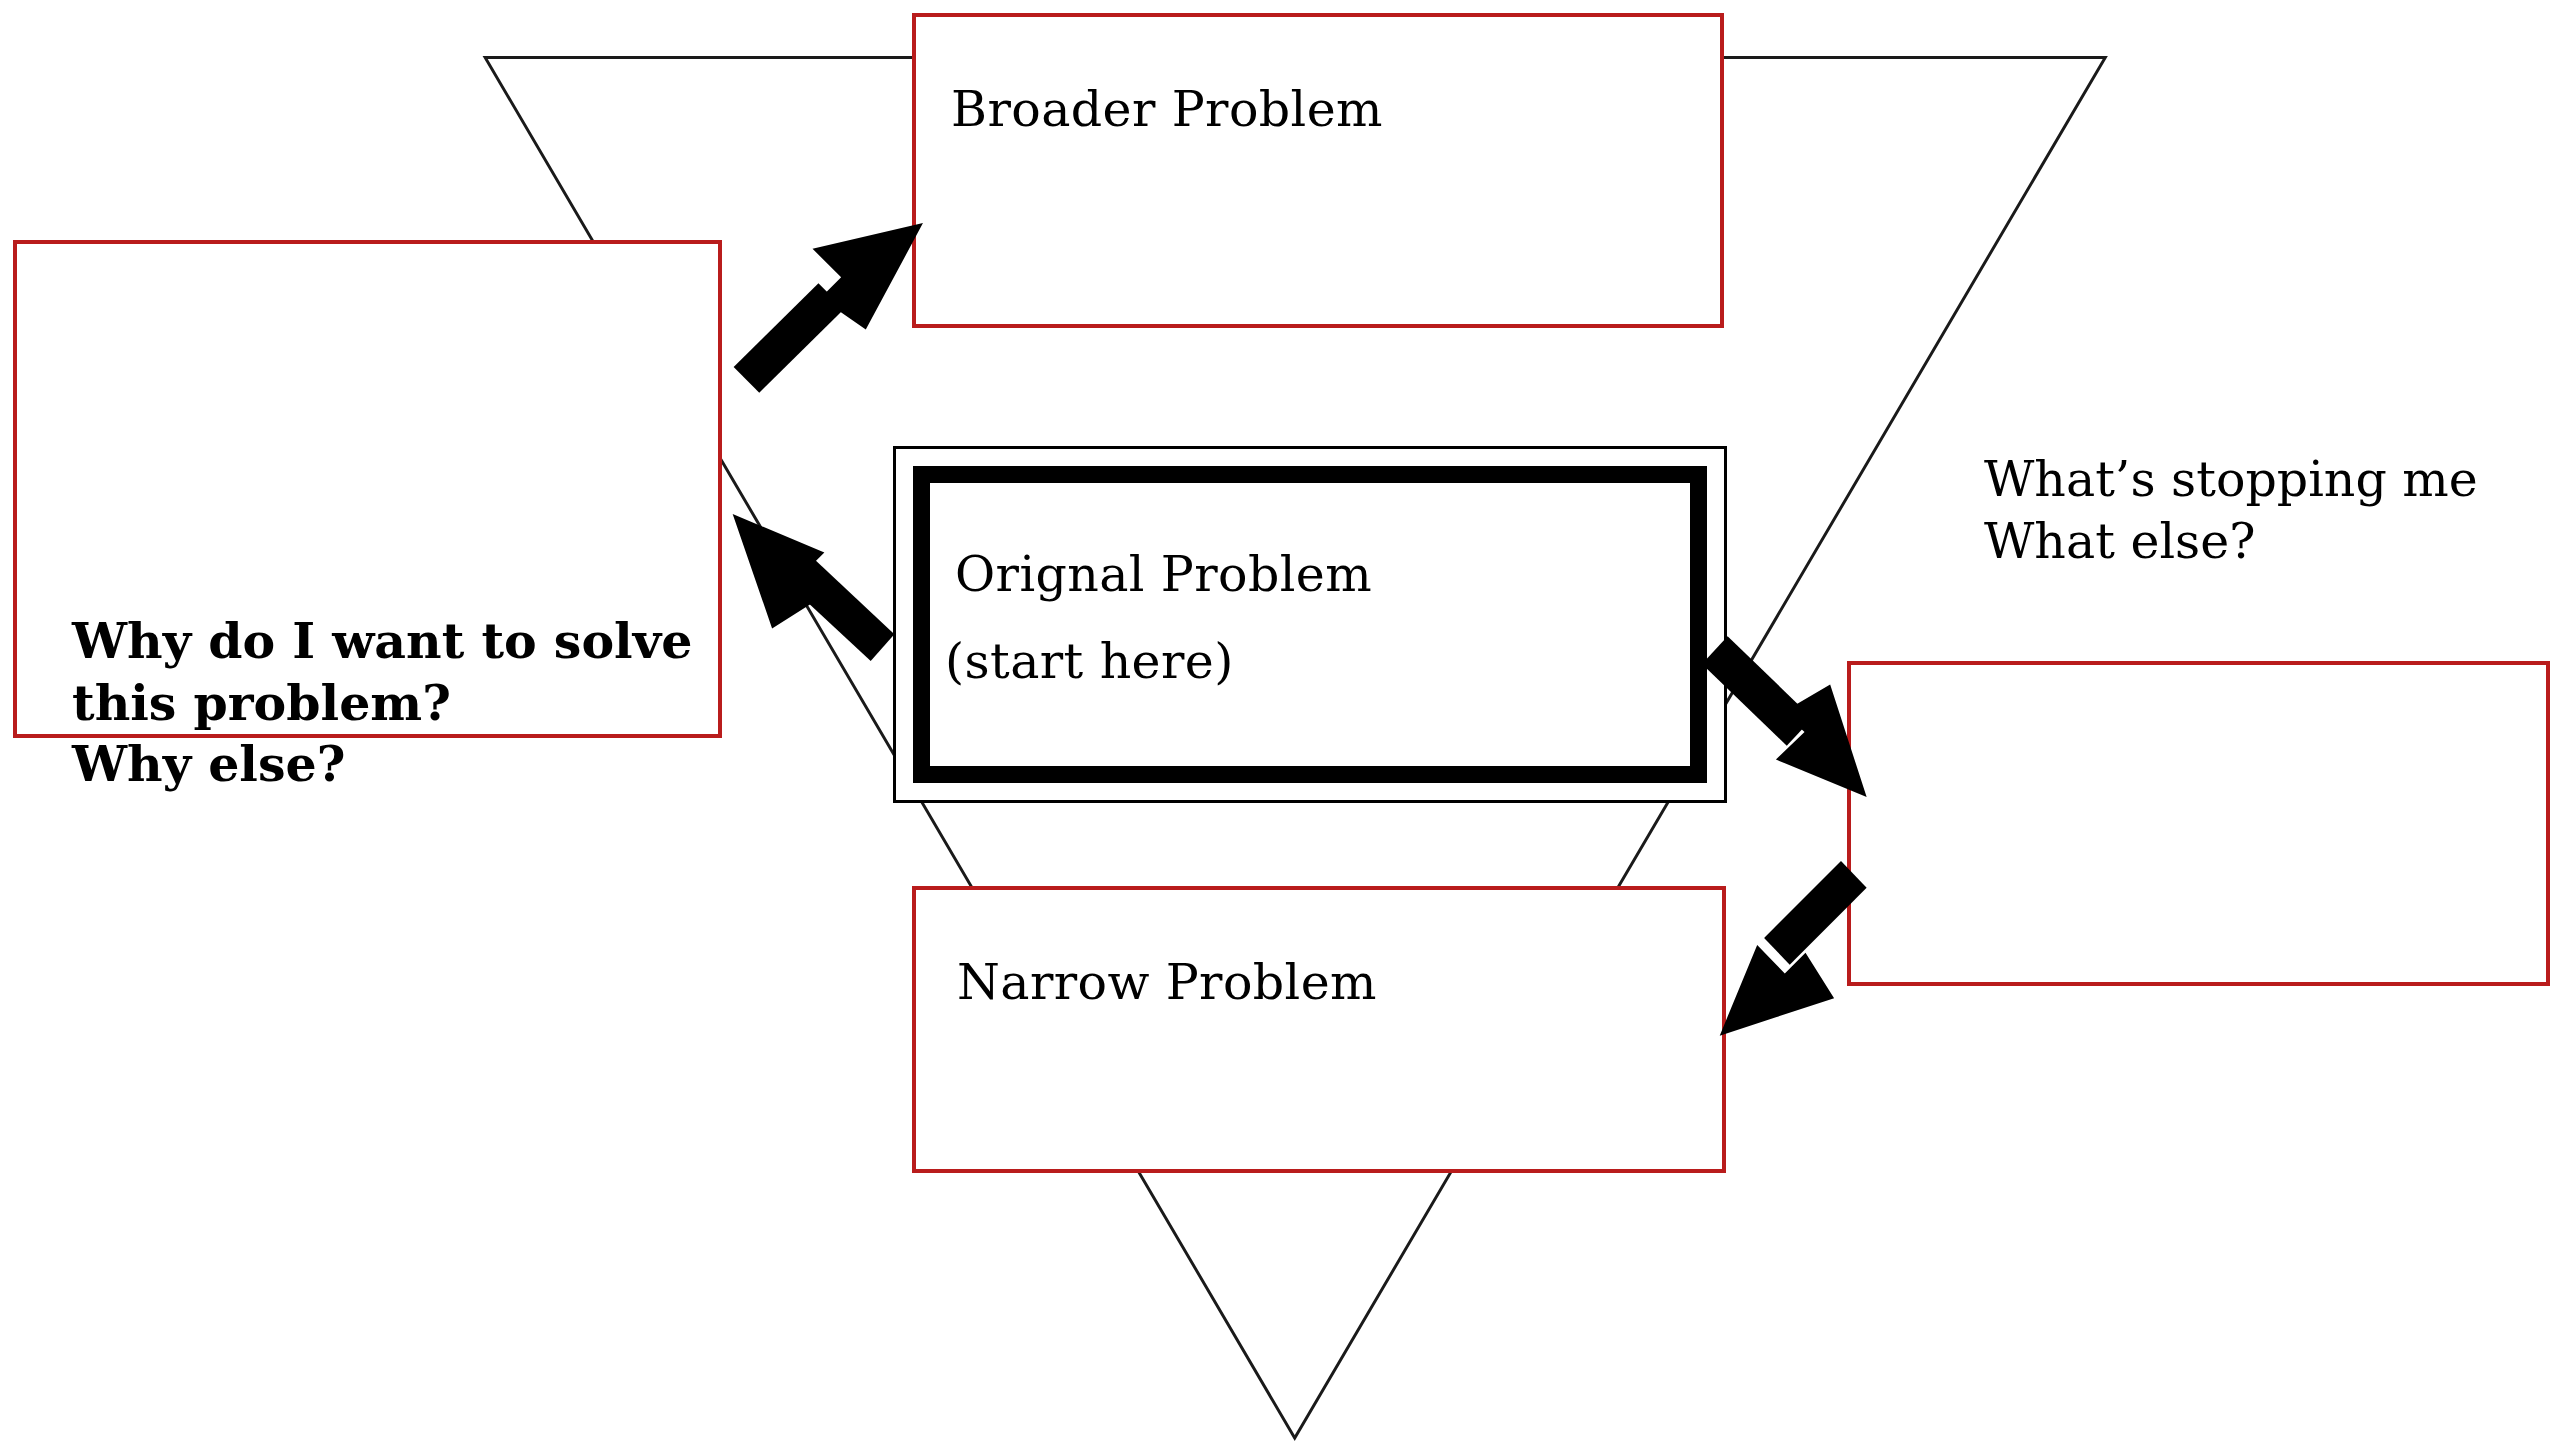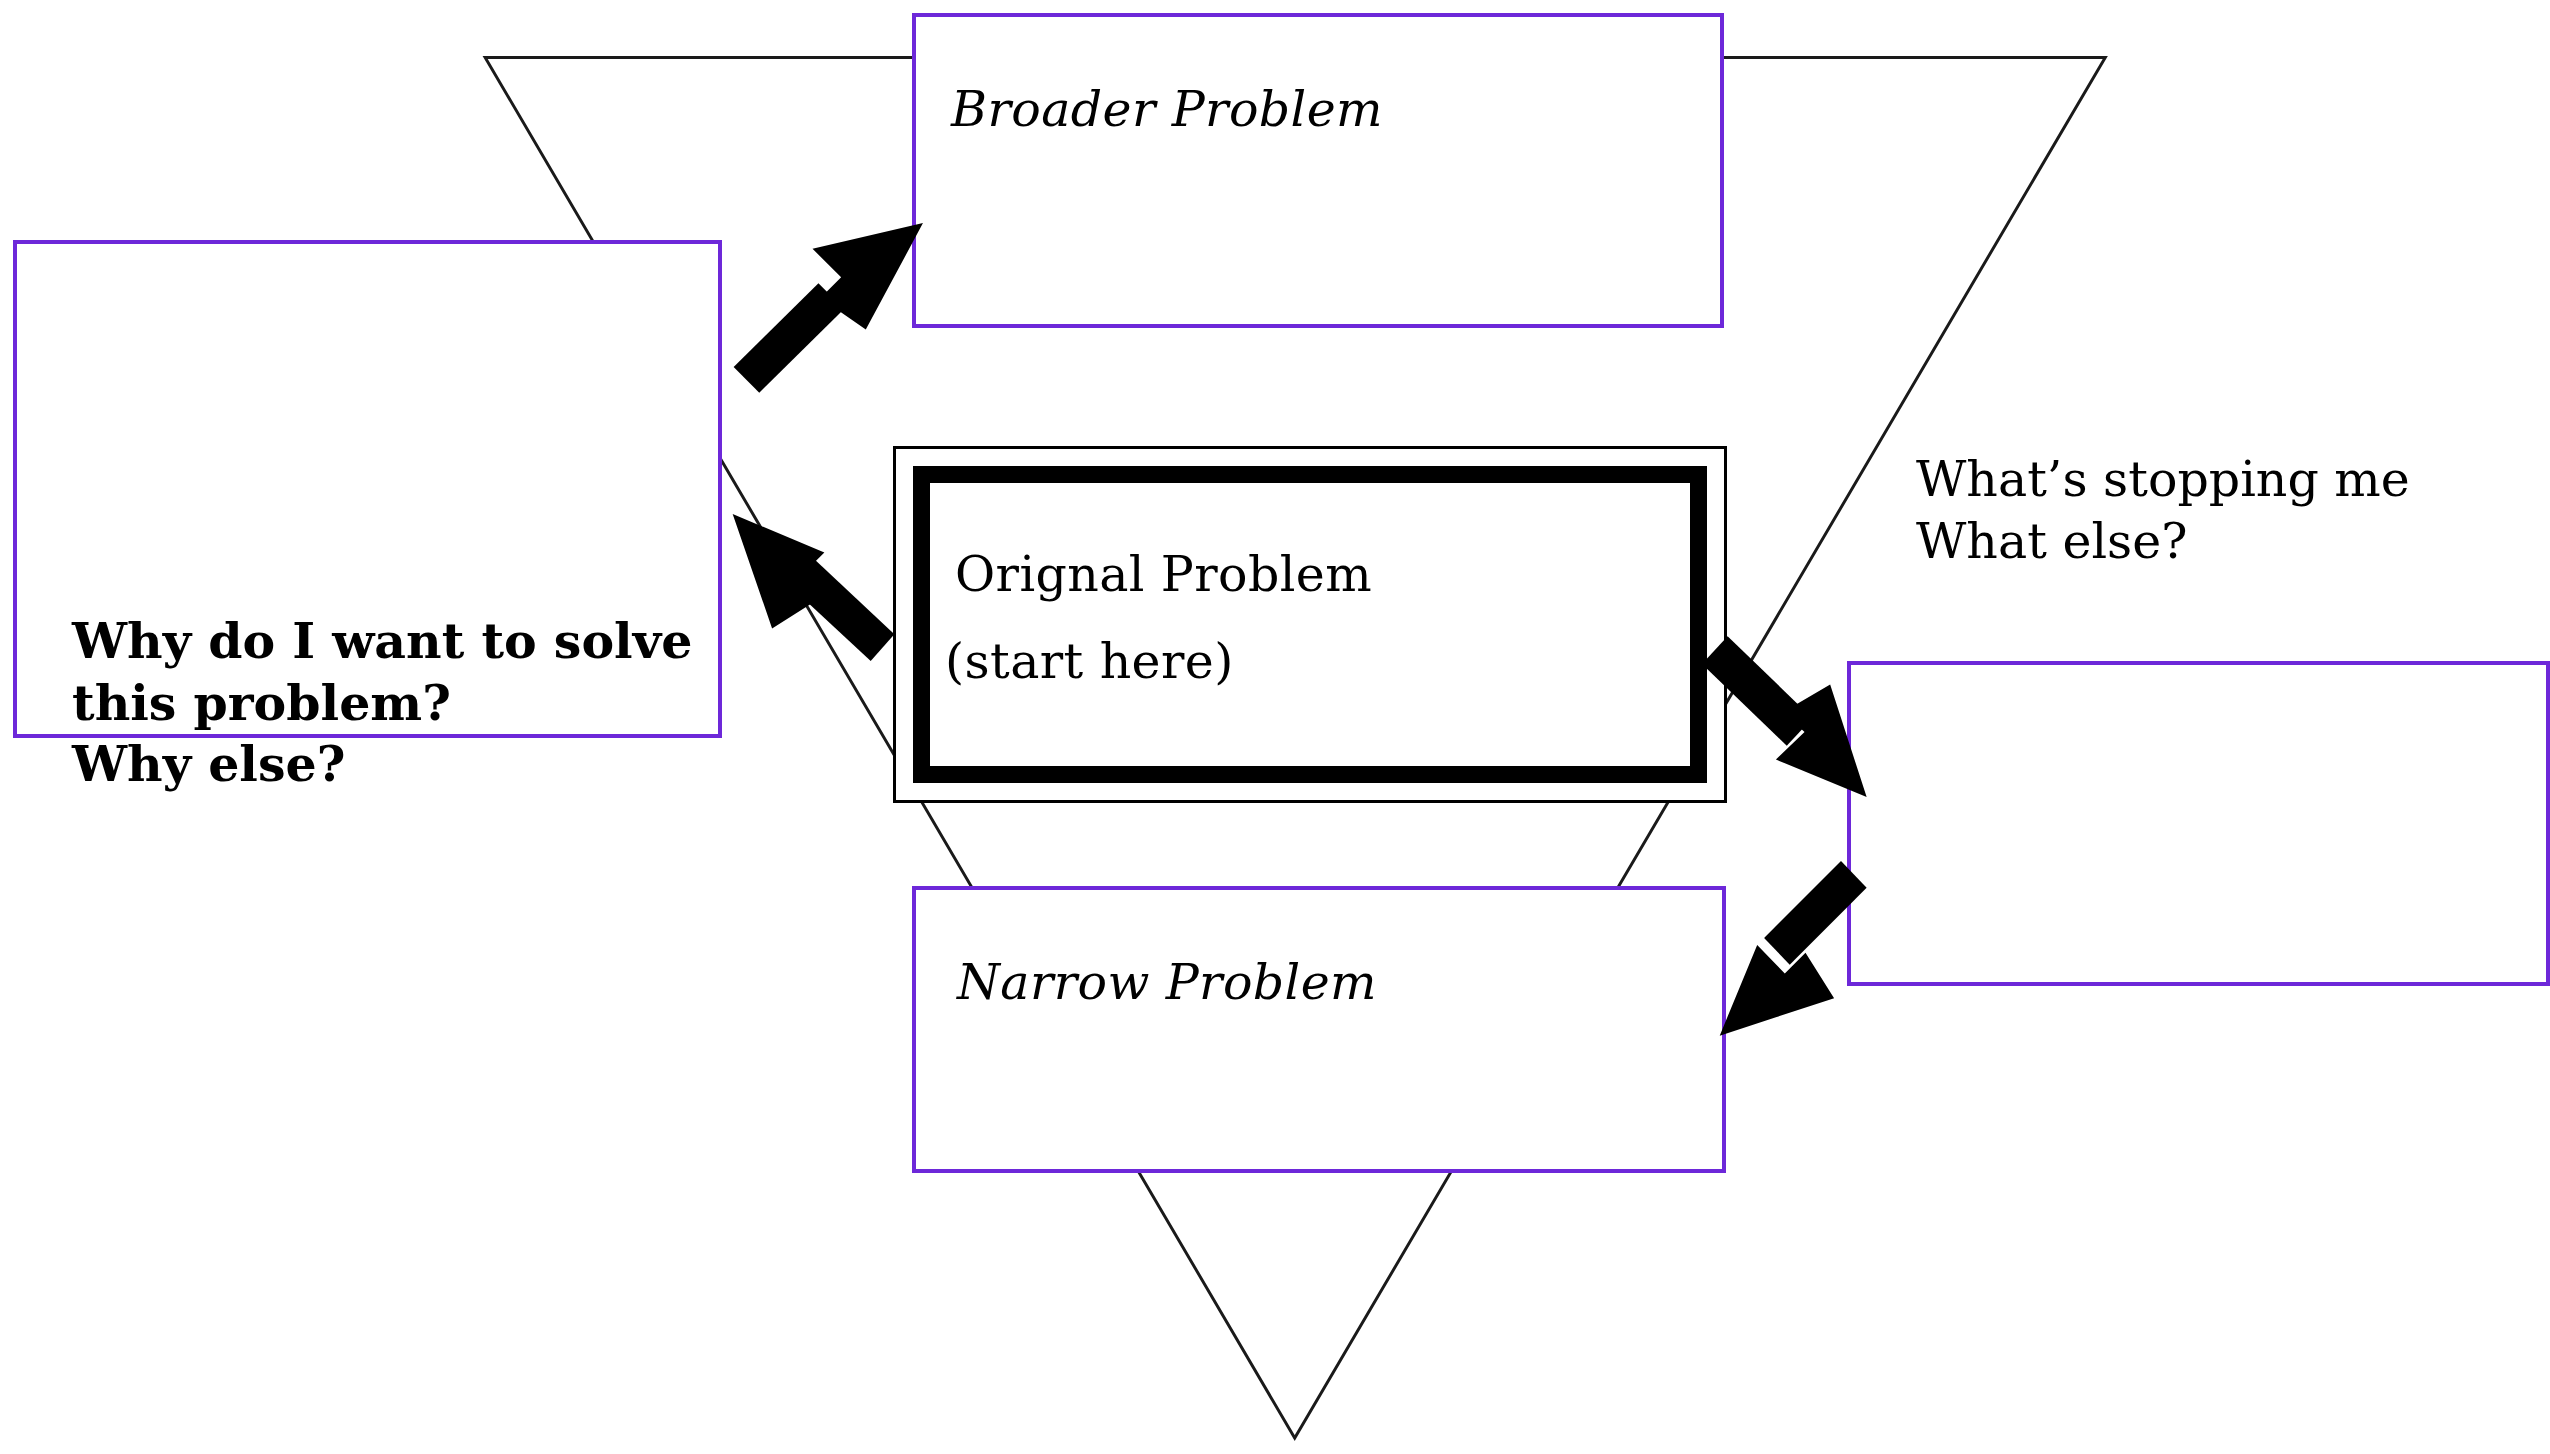--- a/index.html
+++ b/index.html
@@ -25,24 +25,23 @@
     left: 0;
     top: 0;
     width: 2550px;
     height: 1455px;
     z-index: 1;
   }
   
   .box {
     position: absolute;
     background: #ffffff;
-    border: 4px solid #6d28d9;
+    border: 4px solid #b91c1c;
     box-sizing: border-box;
     z-index: 3;
-    font-style: italic;
   }
   .box-label {
     position: absolute;
     font-size: 49px;
     line-height: 1.05;
     letter-spacing: 0.4px;
     white-space: nowrap;
   }
   
   #box-original {
@@ -111,21 +110,21 @@
   <div class="box" id="box-why" style="left:13px; top:240px; width:709px; height:498px;"></div>
 
   <div class="box" id="box-stopping" style="left:1847px; top:661px; width:703px; height:325px;"></div>
 
   <div class="caption" id="caption-why" style="left:72px; top:611px;font-weight:bold;">
     <div>Why do I want to solve</div>
     <div>this problem?</div>
     <div>Why else?</div>
   </div>
 
-  <div class="caption" id="caption-stopping" style="left:1916px; top:449px;">
+  <div class="caption" id="caption-stopping" style="left:1984px; top:449px;">
     <div>What’s stopping me</div>
     <div>What else?</div>
   </div>
 
   <svg id="arrow-layer" viewBox="0 0 2586 1475" width="2550" height="1455" aria-hidden="true">
 
     <g>
       <polygon fill="#000000" points="744,372 830,287 856,313 770,398"></polygon>
       <polygon fill="#000000" points="936,226 824,252 853,281 832,302 878,334"></polygon>
     </g>

